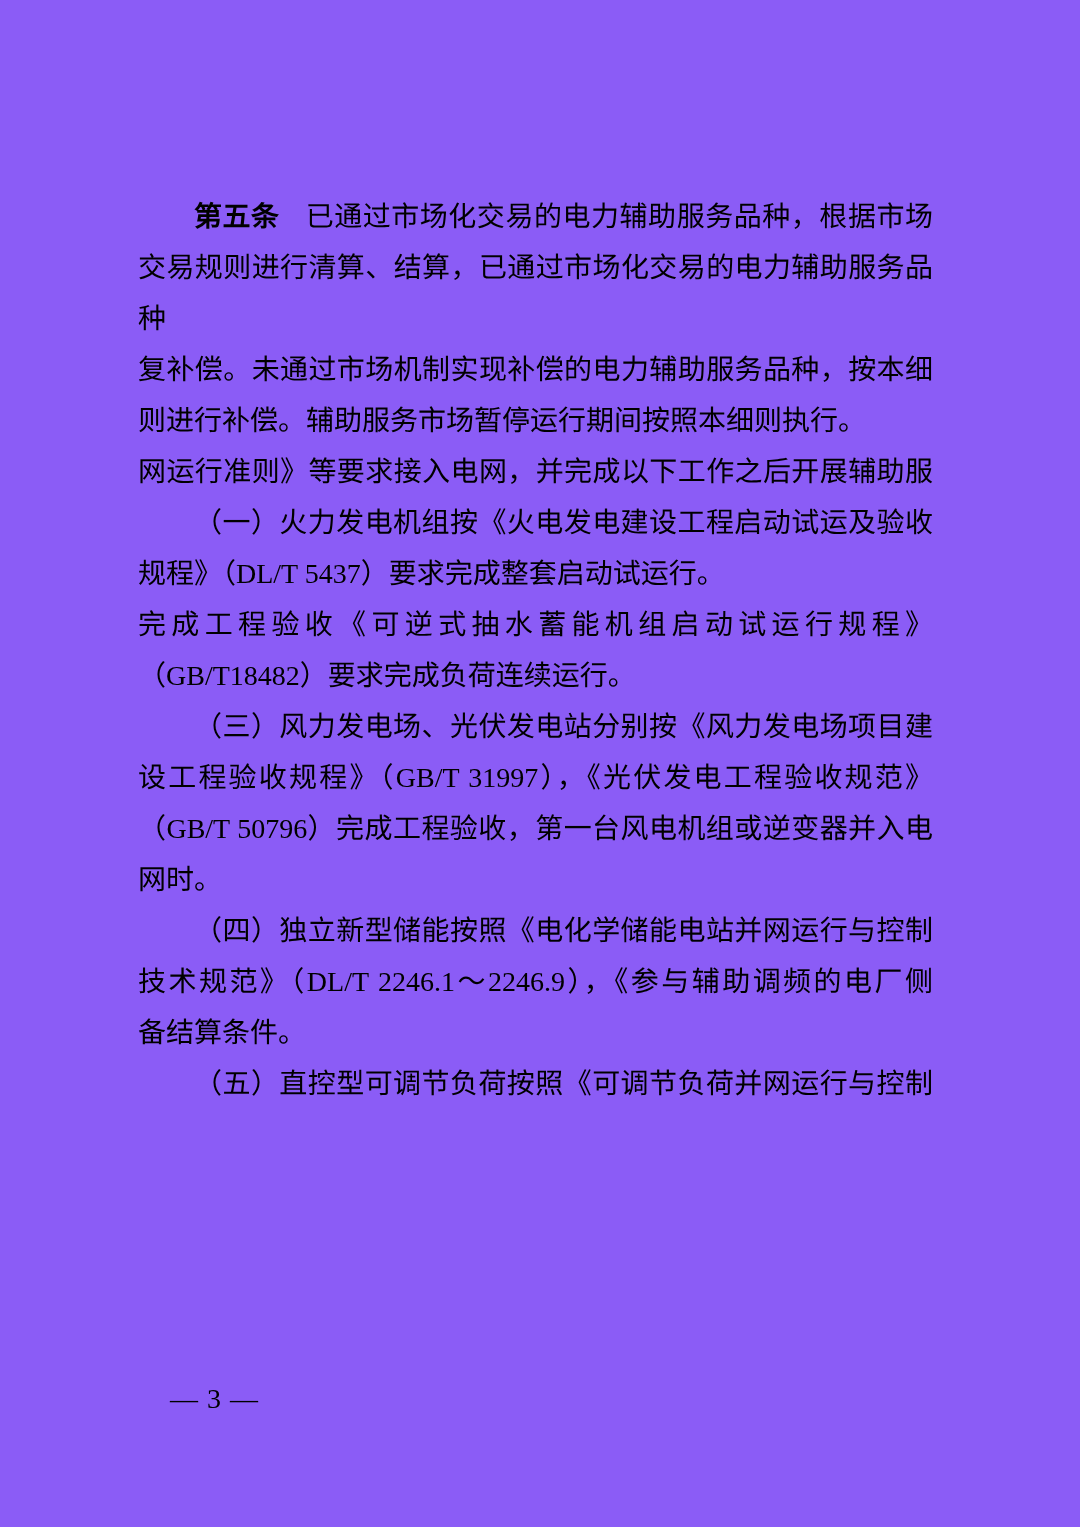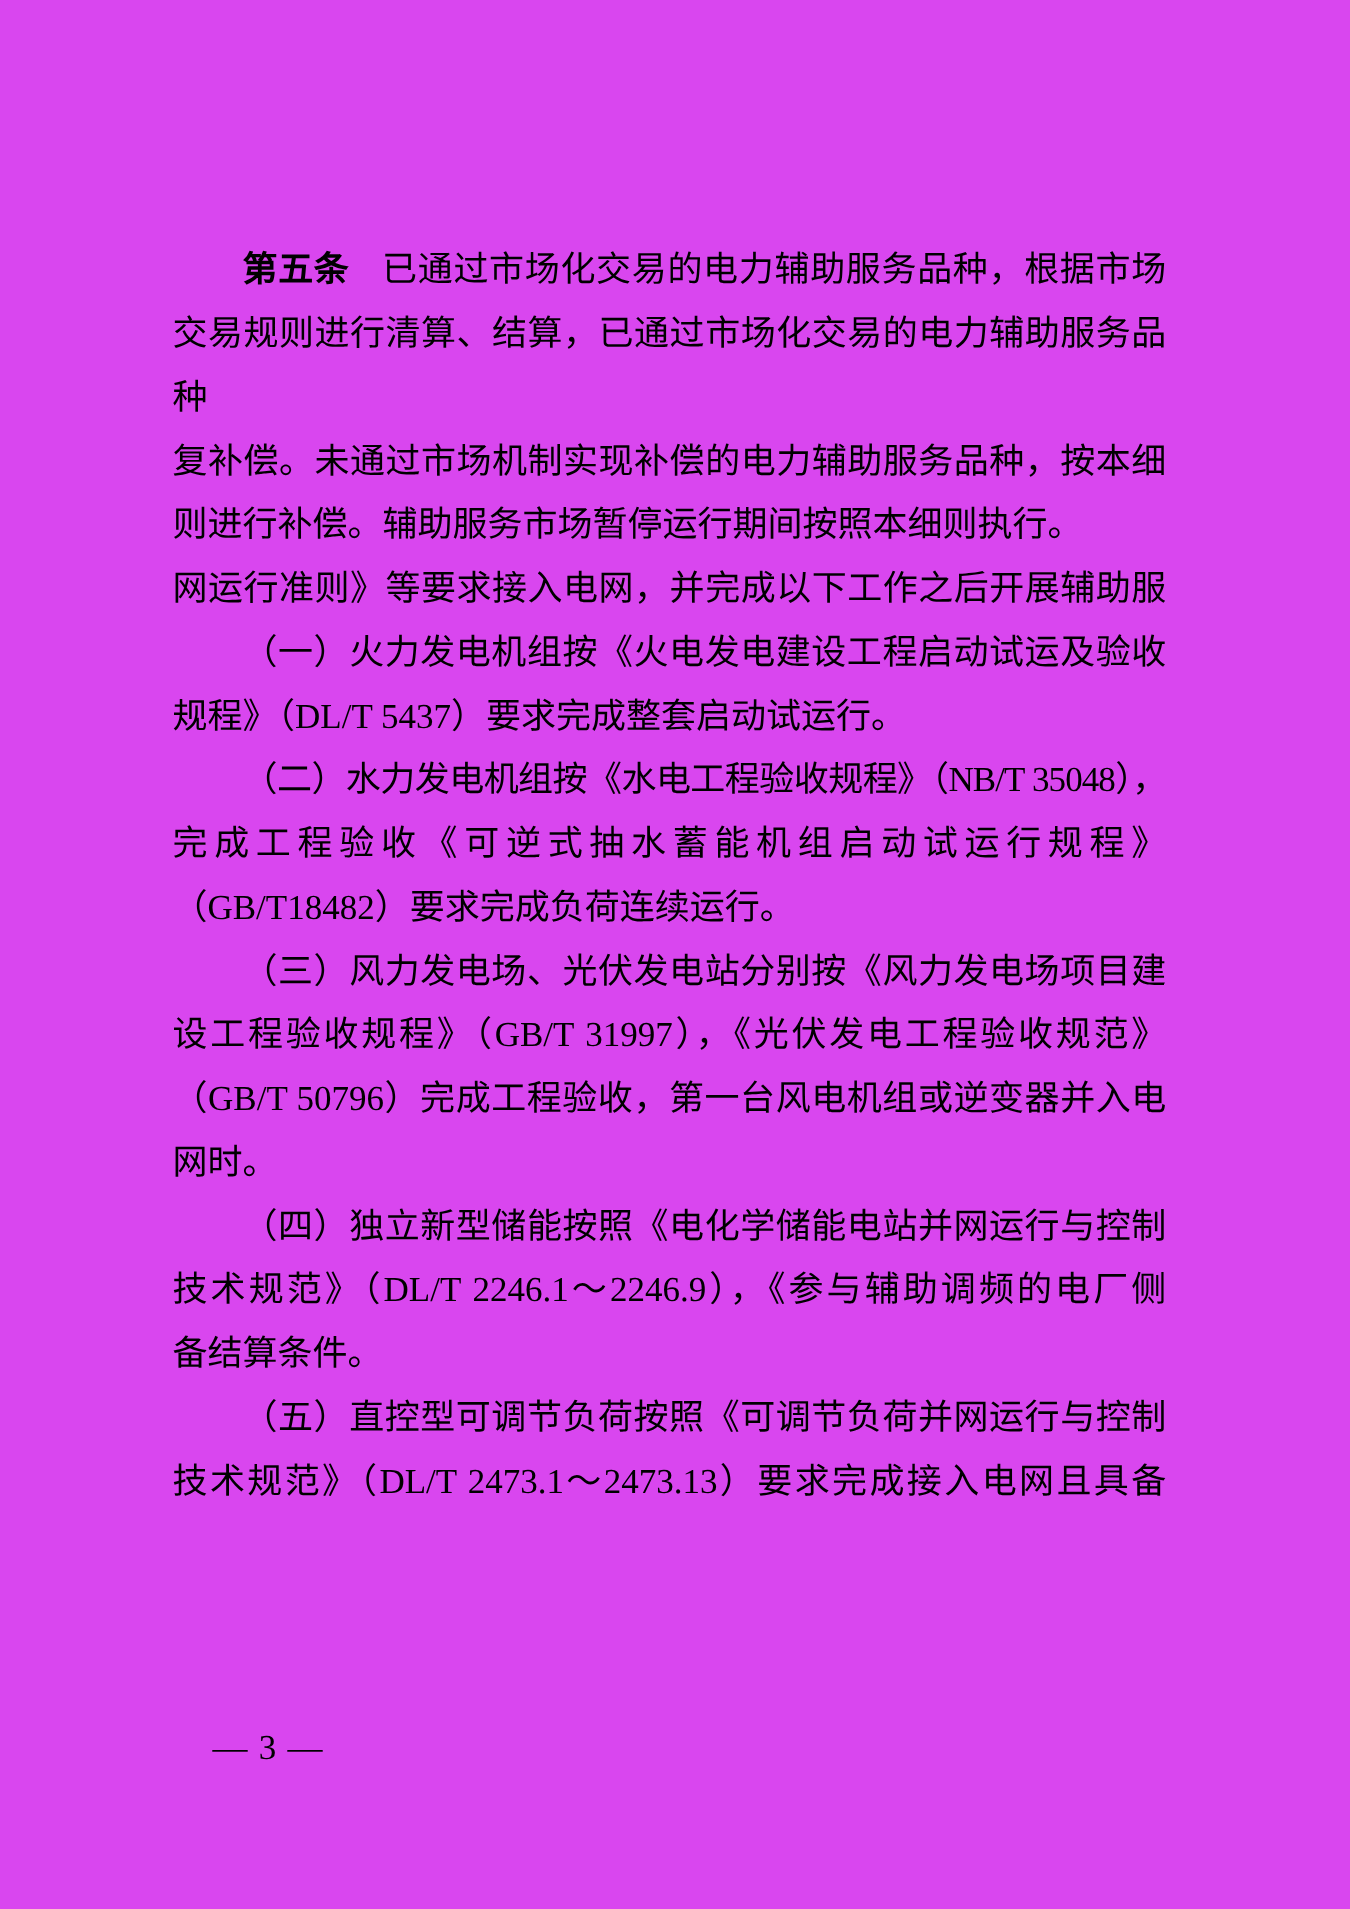--- a/index.html
+++ b/index.html
@@ -4,21 +4,21 @@
 <style>
   html, body {
     margin: 0;
     padding: 0;
     background: #ffffff;
   }
   .page {
     position: relative;
     width: 1080px;
     height: 1527px;
-    background: #d946ef;
+    background: #8b5cf6;
     overflow: hidden;
     font-family: "Liberation Serif", "DejaVu Serif", serif;
     color: #000000;
   }
   .doc-body {
     position: absolute;
     left: 138px;
     top: 191px;
     width: 795px;
   }
@@ -62,21 +62,20 @@
   <div class="doc-line line-last"><span>则进行补偿。辅助服务市场暂停运行期间按照本细则执行。</span></div>
 
 
   <div class="doc-line"><span>网运行准则》等要求接入电网，并完成以下工作之后开展辅助服</span></div>
 
 
   <div class="doc-line line-first"><span>（一）火力发电机组按《火电发电建设工程启动试运及验收</span></div>
 
   <div class="doc-line line-last"><span>规程》（DL/T 5437）要求完成整套启动试运行。</span></div>
 
-  <div class="doc-line line-first" style="letter-spacing: -0.75px;"><span>（二）水力发电机组按《水电工程验收规程》（NB/T 35048），</span></div>
 
   <div class="doc-line"><span>完成工程验收《可逆式抽水蓄能机组启动试运行规程》</span></div>
 
   <div class="doc-line line-last"><span>（GB/T18482）要求完成负荷连续运行。</span></div>
 
   <div class="doc-line line-first"><span>（三）风力发电场、光伏发电站分别按《风力发电场项目建</span></div>
 
   <div class="doc-line"><span>设工程验收规程》（GB/T 31997），《光伏发电工程验收规范》</span></div>
 
   <div class="doc-line"><span>（GB/T 50796）完成工程验收，第一台风电机组或逆变器并入电</span></div>
@@ -85,18 +84,17 @@
 
   <div class="doc-line line-first"><span>（四）独立新型储能按照《电化学储能电站并网运行与控制</span></div>
 
   <div class="doc-line"><span>技术规范》（DL/T 2246.1～2246.9），《参与辅助调频的电厂侧</span></div>
 
 
   <div class="doc-line line-last"><span>备结算条件。</span></div>
 
   <div class="doc-line line-first"><span>（五）直控型可调节负荷按照《可调节负荷并网运行与控制</span></div>
 
-  <div class="doc-line"><span>技术规范》（DL/T 2473.1～2473.13）要求完成接入电网且具备</span></div>
 </div>
   <div class="page-footer">
     <span>— 3 —</span>
   </div>
 </div>
 
 </body></html>

